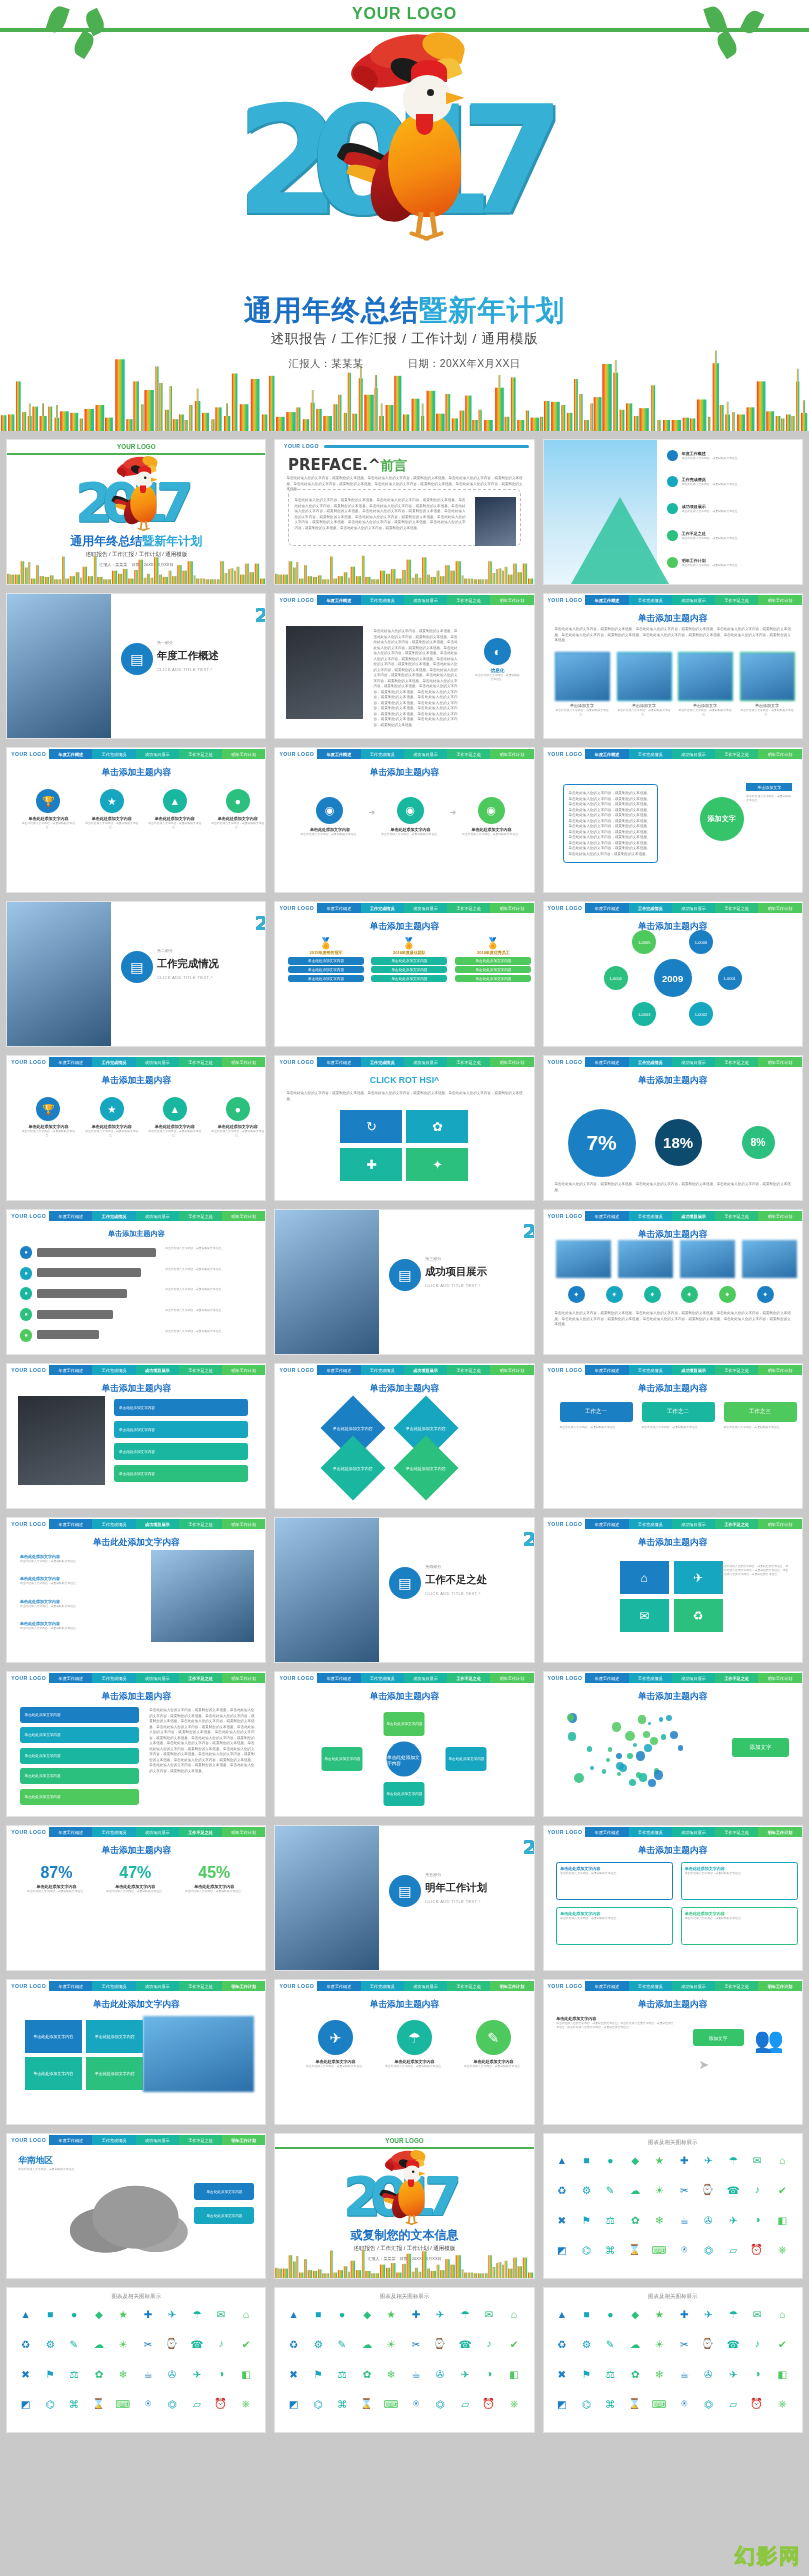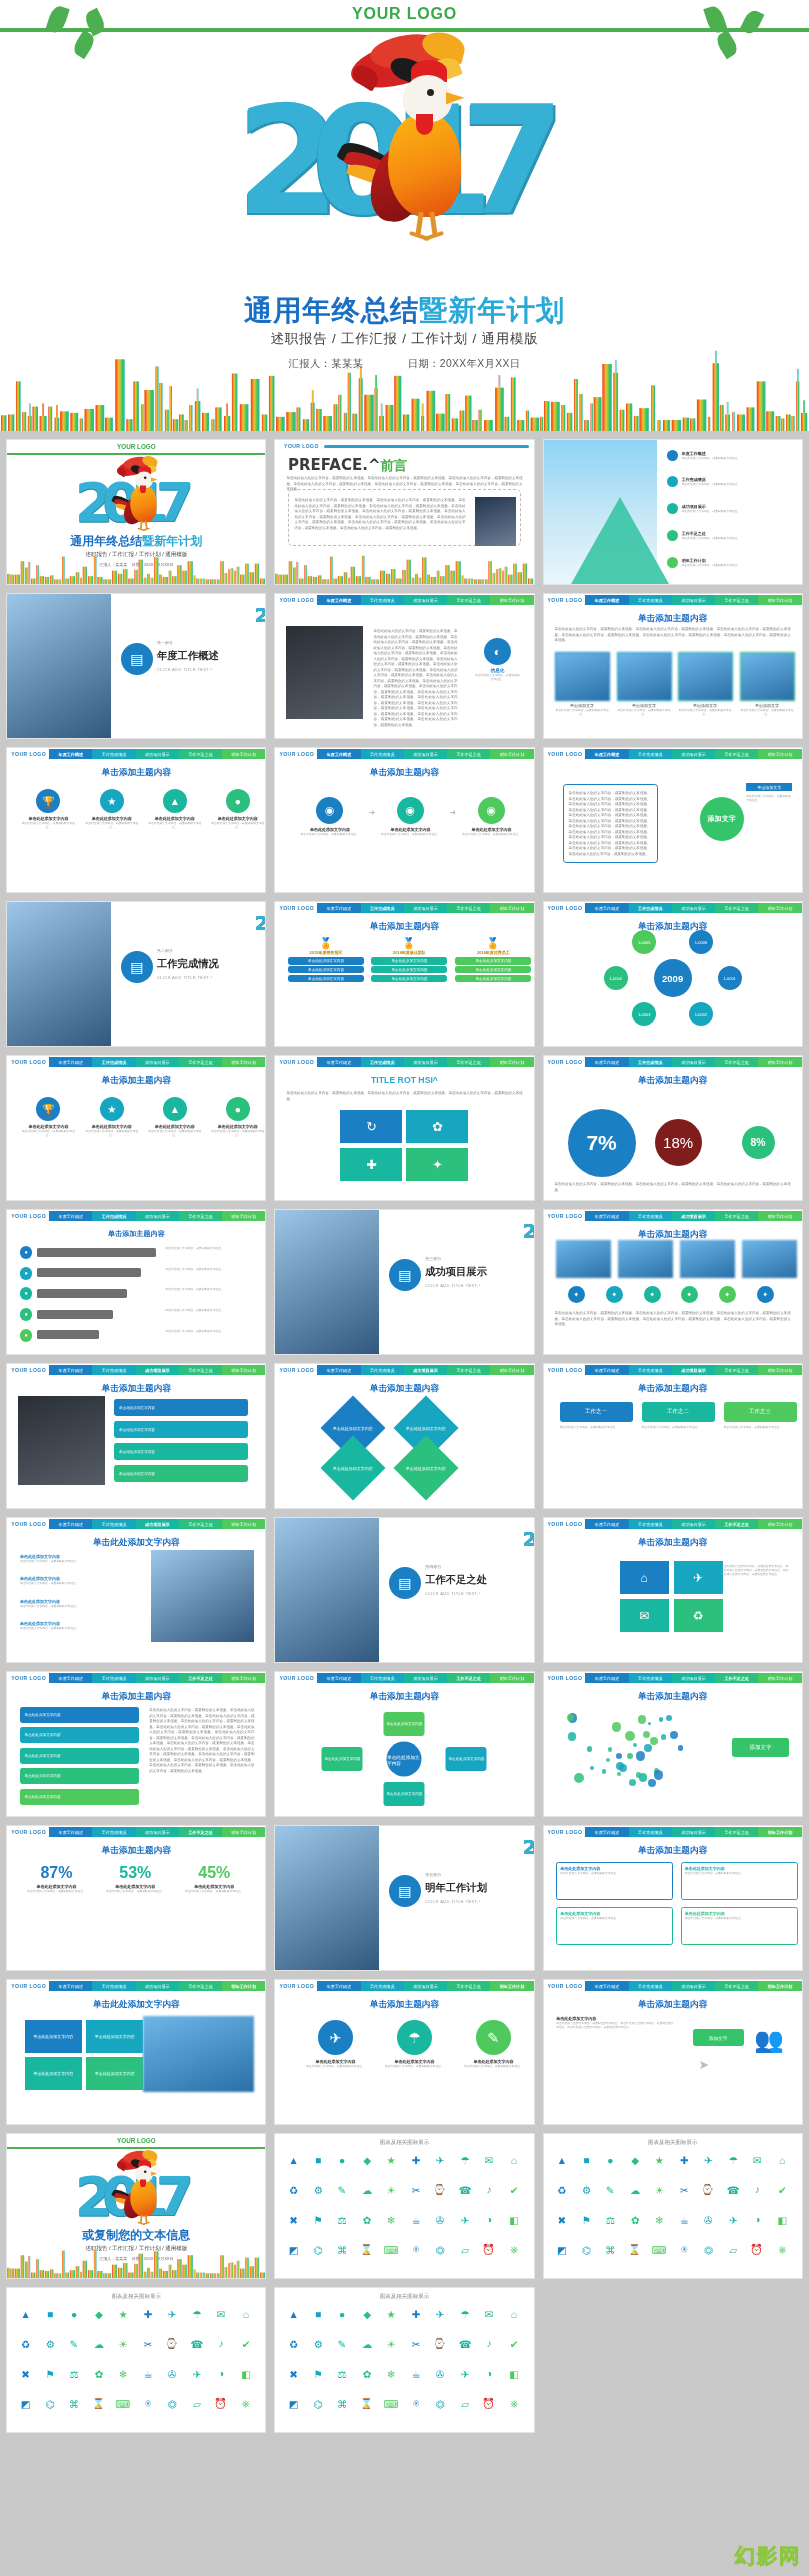--- a/index.html
+++ b/index.html
@@ -846,41 +846,41 @@
       <div class="s-top">
         <div class="s-logo">YOUR LOGO</div>
         <div class="s-nav">
           <div>年度工作概述</div>
           <div style="font-weight:bold">工作完成情况</div>
           <div>成功项目展示</div>
           <div>工作不足之处</div>
           <div>明年工作计划</div>
         </div>
       </div>
-      <div class="s-h2" style="color:#2aa8d8">TITLE ROT HSI^</div>
+      <div class="s-h2" style="color:#2aa8d8">CLICK ROT HSI^</div>
       <div class="s-p" style="top:35px">单击此处输入您的文字内容，或复制您的文本信息。单击此处输入您的文字内容，或复制您的文本信息。单击此处输入您的文字内容，或复制您的文本信息。</div>
       <div style="position:absolute;left:65px;top:54px;width:62px;height:33px;background:#1b7fc4;color:#fff;display:flex;align-items:center;justify-content:center;font-size:12.6px">↻</div>
       <div style="position:absolute;left:131px;top:54px;width:62px;height:33px;background:#17a6bf;color:#fff;display:flex;align-items:center;justify-content:center;font-size:12.6px">✿</div>
       <div style="position:absolute;left:65px;top:92px;width:62px;height:33px;background:#19b79f;color:#fff;display:flex;align-items:center;justify-content:center;font-size:12.6px">✚</div>
       <div style="position:absolute;left:131px;top:92px;width:62px;height:33px;background:#2cc07e;color:#fff;display:flex;align-items:center;justify-content:center;font-size:12.6px">✦</div>
     </div>
     <div class="slide">
       <div class="s-top">
         <div class="s-logo">YOUR LOGO</div>
         <div class="s-nav">
           <div>年度工作概述</div>
           <div style="font-weight:bold">工作完成情况</div>
           <div>成功项目展示</div>
           <div>工作不足之处</div>
           <div>明年工作计划</div>
         </div>
       </div>
       <div class="s-h2">单击添加主题内容</div>
       <div style="position:absolute;left:24px;top:53px;width:68px;height:68px;border-radius:50%;background:#1b7fc4;color:#fff;display:flex;align-items:center;justify-content:center;font-size:21px;font-weight:bold">7%</div>
-      <div style="position:absolute;left:111px;top:63px;width:47px;height:47px;border-radius:50%;background:#7f1d1d;color:#fff;display:flex;align-items:center;justify-content:center;font-size:15px;font-weight:normal">18%</div>
+      <div style="position:absolute;left:111px;top:63px;width:47px;height:47px;border-radius:50%;background:#0c4a6e;color:#fff;display:flex;align-items:center;justify-content:center;font-size:15px;font-weight:bold">18%</div>
       <div style="position:absolute;left:198px;top:70px;width:33px;height:33px;border-radius:50%;background:#2cc07e;color:#fff;display:flex;align-items:center;justify-content:center;font-size:10.4px;font-weight:bold">8%</div>
       <div class="s-p" style="top:126px">单击此处输入您的文字内容，或复制您的文本信息。单击此处输入您的文字内容，或复制您的文本信息。单击此处输入您的文字内容，或复制您的文本信息。</div>
     </div>
     <div class="slide">
       <div class="s-top">
         <div class="s-logo">YOUR LOGO</div>
         <div class="s-nav">
           <div>年度工作概述</div>
           <div style="font-weight:bold">工作完成情况</div>
           <div>成功项目展示</div>
@@ -1175,21 +1175,21 @@
           <div>明年工作计划</div>
         </div>
       </div>
       <div class="s-h2">单击添加主题内容</div>
       <div style="position:absolute;left:14.2px;top:38px;width:70px;text-align:center">
         <div style="font-size:16px;font-weight:bold;color:#1b7fc4">87%</div>
         <div class="ri-t" style="margin-top:2.4px">单击此处添加文字内容</div>
         <div class="ri-d">单击此处输入文字内容，或复制粘贴文本信息。</div>
       </div>
       <div style="position:absolute;left:93px;top:38px;width:70px;text-align:center">
-        <div style="font-size:16px;font-weight:bold;color:#19b79f">53%</div>
+        <div style="font-size:16px;font-weight:bold;color:#19b79f">47%</div>
         <div class="ri-t" style="margin-top:2.4px">单击此处添加文字内容</div>
         <div class="ri-d">单击此处输入文字内容，或复制粘贴文本信息。</div>
       </div>
       <div style="position:absolute;left:172px;top:38px;width:70px;text-align:center">
         <div style="font-size:16px;font-weight:bold;color:#4ec95e">45%</div>
         <div class="ri-t" style="margin-top:2.4px">单击此处添加文字内容</div>
         <div class="ri-d">单击此处输入文字内容，或复制粘贴文本信息。</div>
       </div>
       <div class="ph glass" style="right:11px;top:35px;width:0;height:0"></div>
     </div>
@@ -1297,20 +1297,37 @@
         </div>
       </div>
       <div class="s-h2">单击添加主题内容</div>
       <div style="position:absolute;left:12.6px;top:36px;width:119px">
         <div class="ri-t">单击此处添加文字内容</div>
         <div class="ri-d">单击此处输入您的文字内容，或复制您的文本信息。单击此处输入您的文字内容，或复制您的文本信息。单击此处输入您的文字内容，或复制您的文本信息。</div>
       </div>
       <div class="chip" style="left:149px;top:49px;width:51px;height:17.4px;background:#35c46a;font-size:4.7px">添加文字</div>
       <div style="position:absolute;left:155px;top:77px;font-size:12.6px;color:#bbb">➤</div>
       <div style="position:absolute;right:17.4px;top:46px;font-size:24px;color:#1b7fc4">👥</div>
+    </div>
+    <div class="slide">
+      <div class="s-top">
+        <div class="s-logo">YOUR LOGO</div>
+        <div class="s-nav">
+          <div>年度工作概述</div>
+          <div>工作完成情况</div>
+          <div>成功项目展示</div>
+          <div>工作不足之处</div>
+          <div style="font-weight:bold">明年工作计划</div>
+        </div>
+      </div>
+      <div style="position:absolute;left:11px;top:20.5px;font-size:8.7px;font-weight:bold;color:#1b7fc4">华南地区</div>
+      <div class="ri-d" style="position:absolute;left:11px;top:33px;width:87px">单击此处输入文字内容，或复制粘贴文本信息。</div>
+      <div style="position:absolute;left:63px;top:44px;width:119px;height:87px;background:radial-gradient(ellipse at 55% 45%, #9a9a9a 0 46%, transparent 47%),radial-gradient(ellipse at 30% 60%, #8e8e8e 0 30%, transparent 31%),radial-gradient(ellipse at 72% 62%, #a5a5a5 0 26%, transparent 27%)"></div>
+      <div class="chip" style="right:11px;top:49px;width:60px;height:17.4px;background:#1b7fc4">单击此处添加文字内容</div>
+      <div class="chip" style="right:11px;top:73px;width:60px;height:17.4px;background:#17a6bf">单击此处添加文字内容</div>
     </div>
     <div class="slide">
       <div class="cv-logo">YOUR LOGO</div>
       <div class="cv-vine"></div>
       <div class="cv-art">
     <div class="yr">
       <span class="digit d0">2</span>
           <span class="digit d1">0</span>
       <span class="digit d2">1</span>
           <span class="digit d3">7</span>

